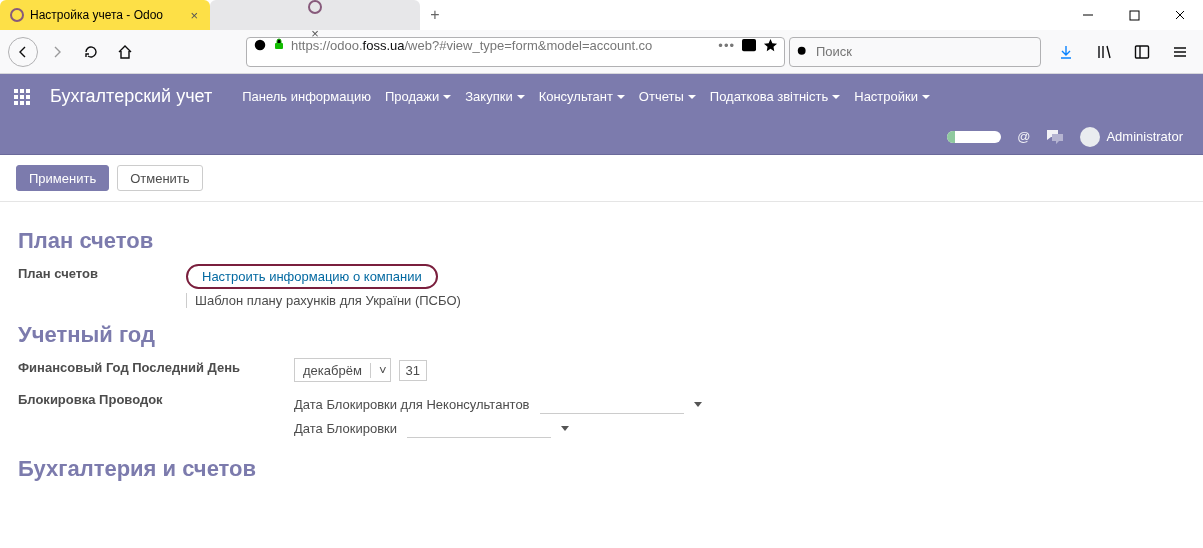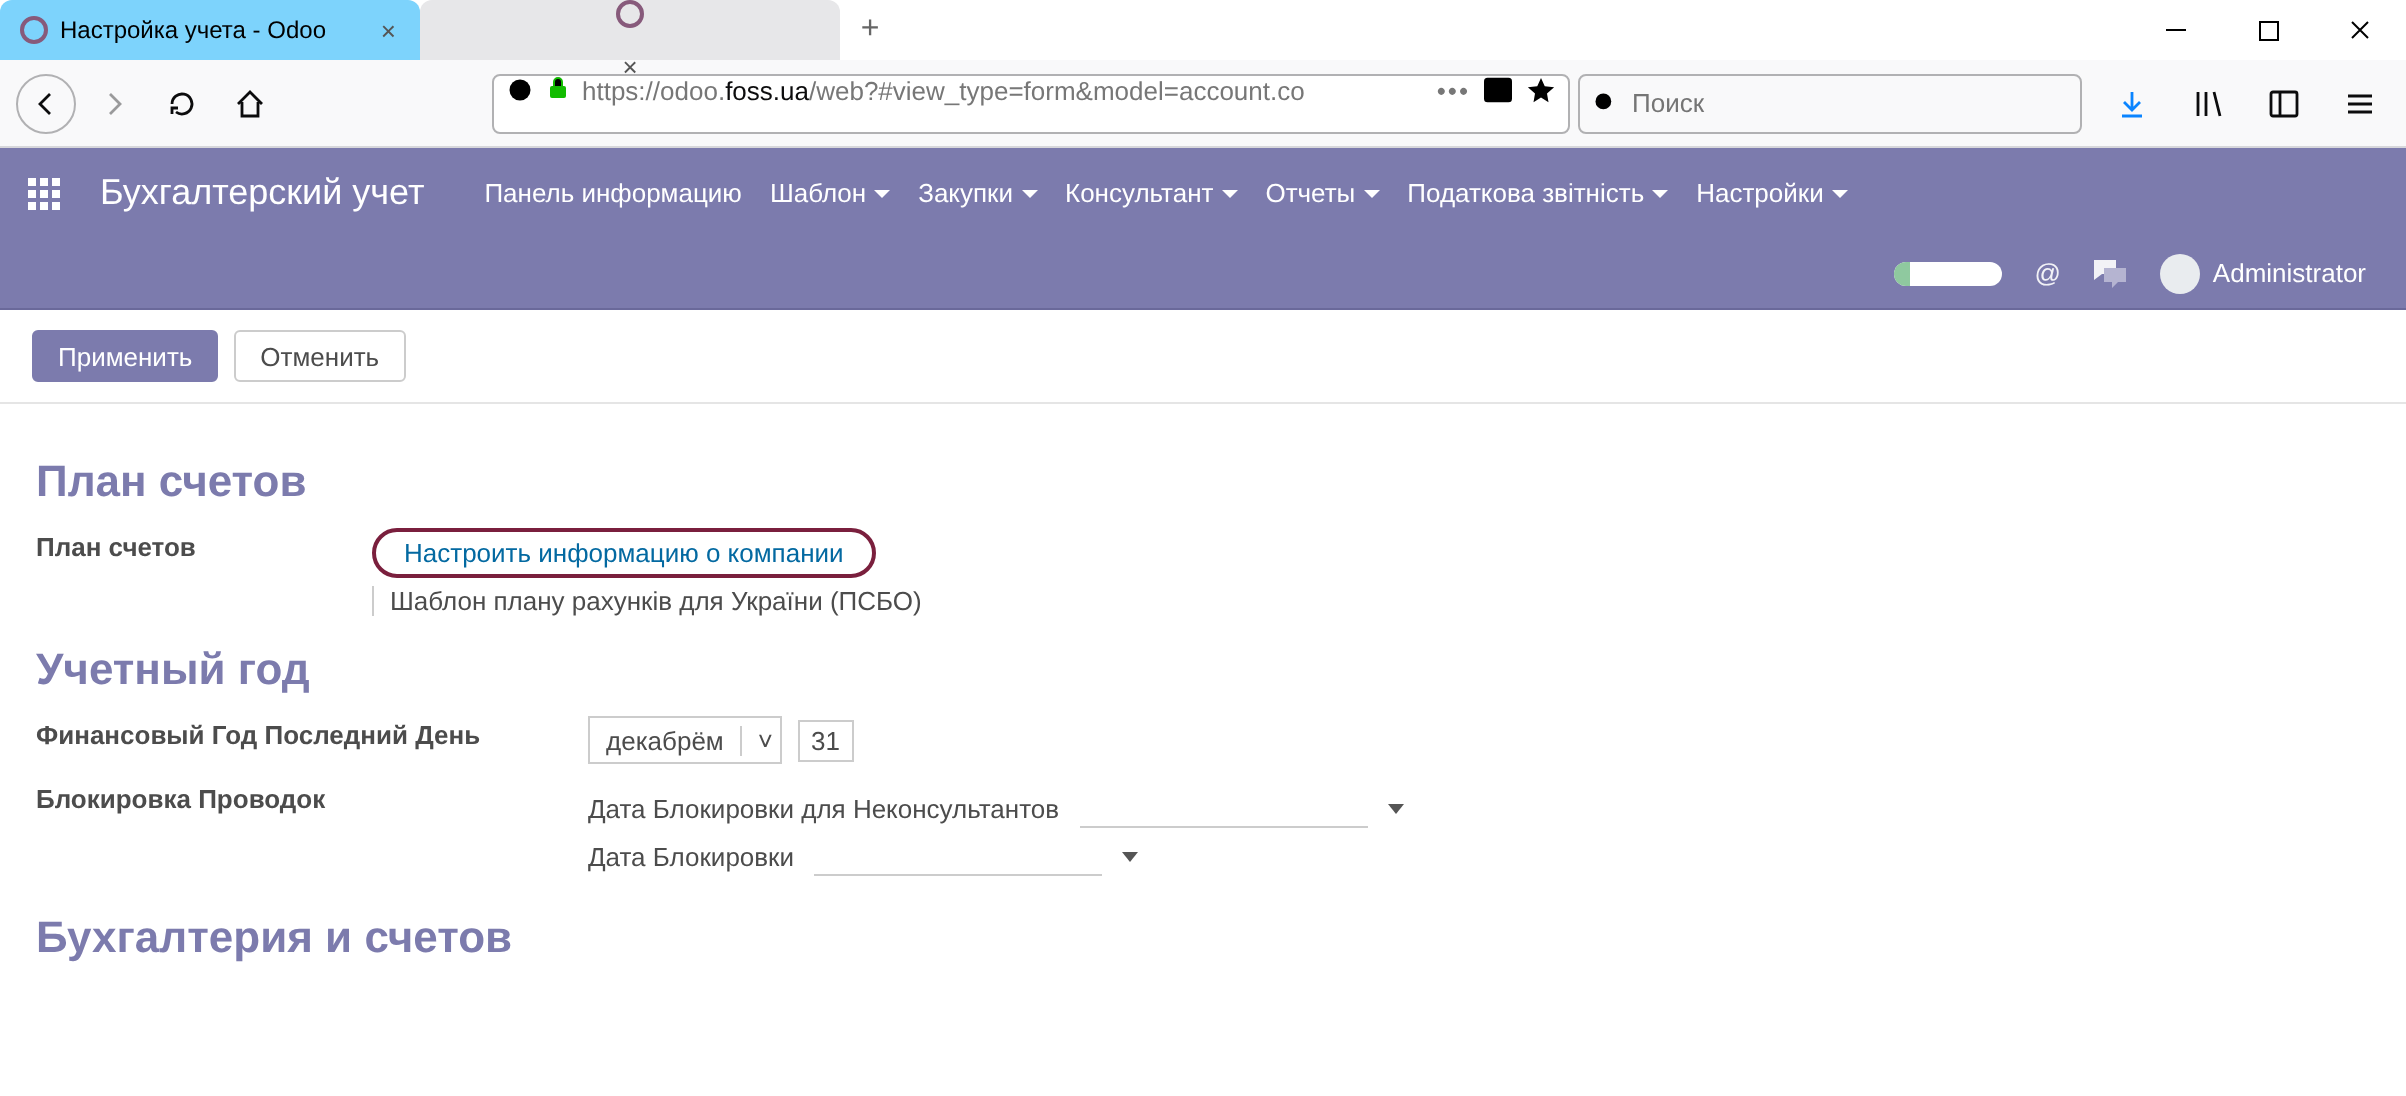--- a/index.html
+++ b/index.html
@@ -2,21 +2,21 @@
 <html><head>
 <meta charset="utf-8">
 <style>
   * { margin:0; padding:0; box-sizing:border-box; font-family:"Segoe UI",Arial,sans-serif; }
   body { width:1203px; height:548px; overflow:hidden; background:#fff; font-size:13px; color:#4c4c4c; }
 
   
   .titlebar { height:30px; background:#fff; display:flex; align-items:stretch; border-bottom:0; }
   .tab { display:flex; align-items:center; gap:6px; padding:0 10px; min-width:210px; max-width:210px;
          border-top-left-radius:6px; border-top-right-radius:6px; color:#000; position:relative; }
-  .tab.active { background:#7dd3fc;justify-content:space-between; }
+  .tab.active { background:#fde047;justify-content:space-between; }
   .tab.inactive { background:#e7e7e9; color:#444;flex-direction:column; }
   .tab .favicon { width:14px; height:14px; border:2px solid #875a7b; border-radius:50%; flex:none; }
   .tab .title { white-space:nowrap; overflow:hidden; text-overflow:ellipsis; font-size:12px; flex:1; }
   .tab .close-x { font-size:13px; color:#555; cursor:pointer; padding:0 2px; }
   .newtab { width:30px; display:flex; align-items:center; justify-content:center; font-size:16px; color:#666; }
   .win-controls { margin-left:auto; display:flex; }
   .win-btn { width:46px; display:flex; align-items:center; justify-content:center; color:#000; }
   .win-btn svg { stroke:#000; stroke-width:1; fill:none; }
   .win-close { color:#000; }
   .toolbar { height:44px; background:#f9f9fa; border-bottom:1px solid #d7d7db; display:flex; align-items:center; padding:0 8px; gap:4px; }
@@ -199,21 +199,21 @@
       <span></span>
       <span></span>
       <span></span>
   </div>
   <div class="brand">Бухгалтерский учет</div>
   <div class="menu">
     <div class="menu-item">
         <span>Панель информацию</span>
       </div>
     <div class="menu-item">
-        <span>Шаблон</span>
+        <span>Продажи</span>
         <span class="caret"></span>
       </div>
     <div class="menu-item">
         <span>Закупки</span>
         <span class="caret"></span>
       </div>
     <div class="menu-item">
         <span>Консультант</span>
         <span class="caret"></span>
       </div>

